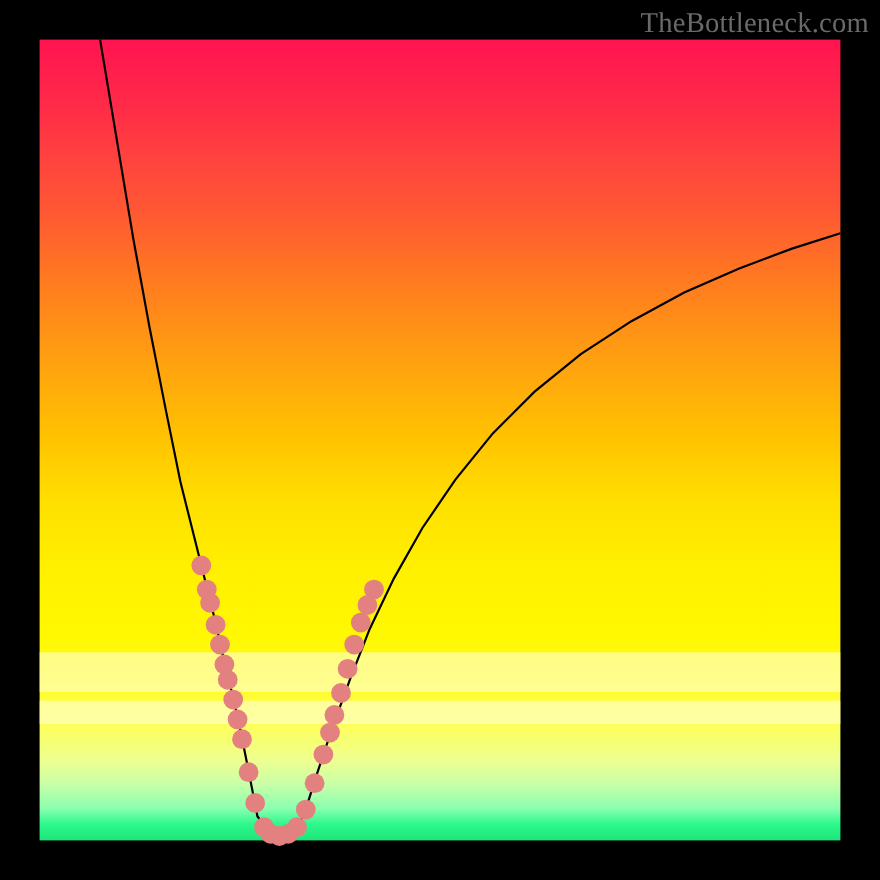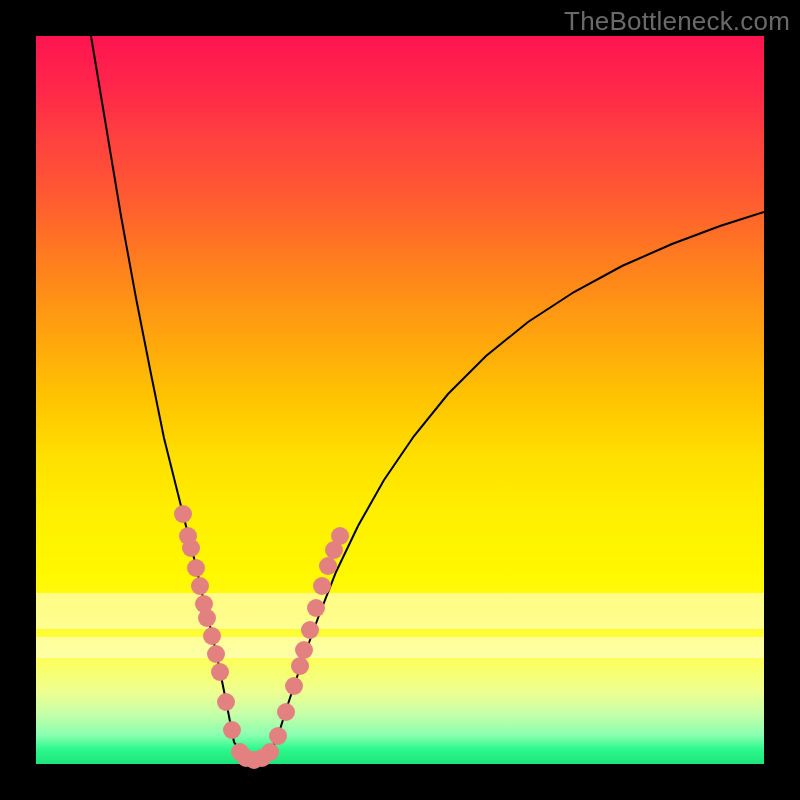--- a/index.html
+++ b/index.html
@@ -38,21 +38,21 @@
   .pale-band {
     position: absolute;
     left: 0;
     width: 100%;
     background: rgba(255,255,230,0.55);
   }
   .watermark {
     position: absolute;
     top: 6px;
     right: 10px;
-    font-family: Liberation Sans, sans-serif;
+    font-family: Liberation Serif, serif;
     font-size: 26px;
     font-weight: 500;
     color: #6a6a6a;
     letter-spacing: 0.2px;
   }
   svg.plot {
     position: absolute;
     left: 0;
     top: 0;
     width: 728px;

